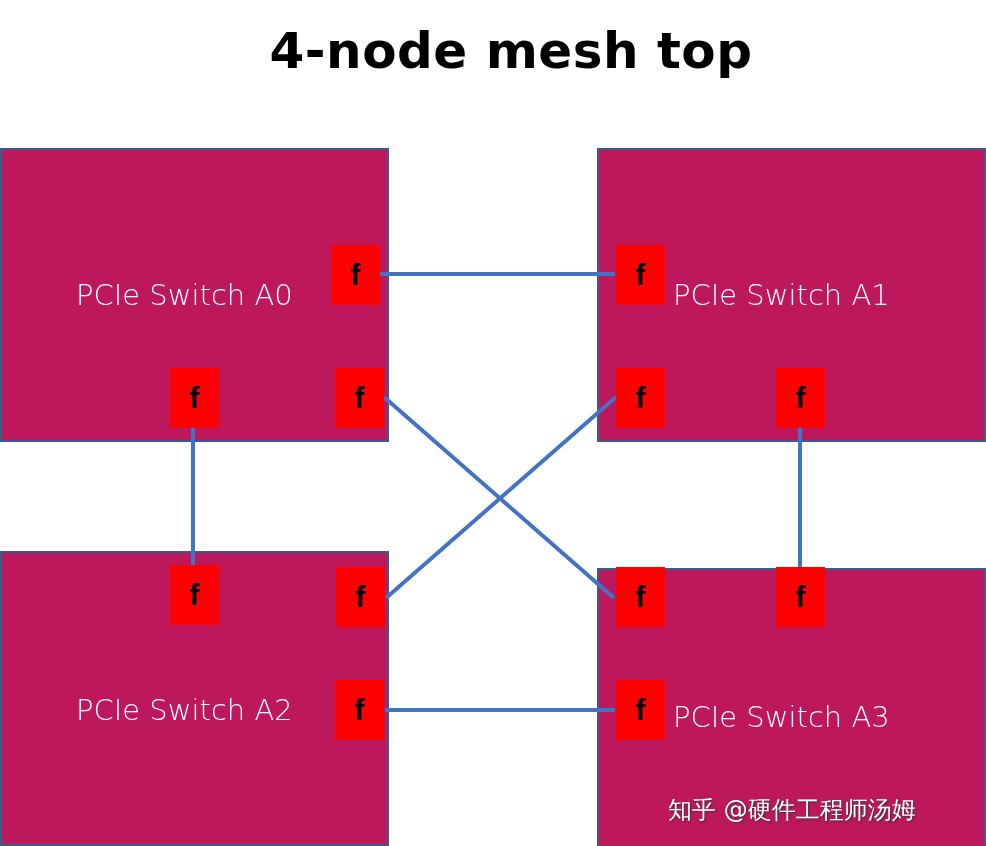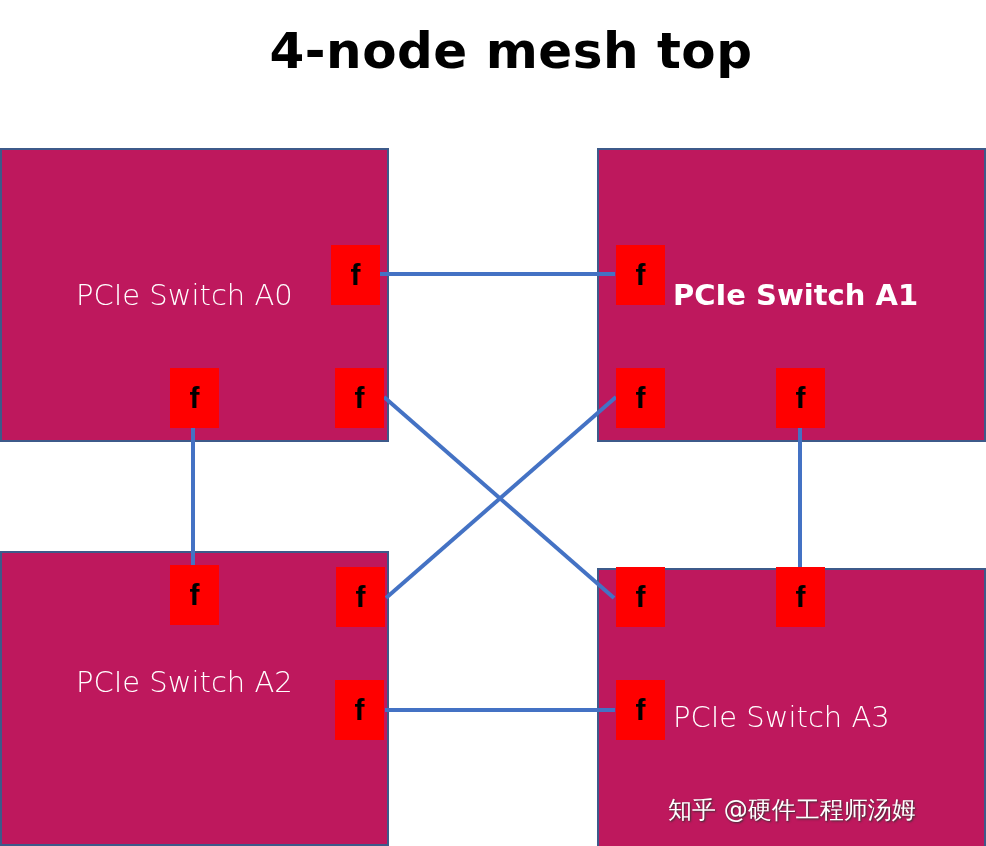--- a/index.html
+++ b/index.html
@@ -14,25 +14,25 @@
 </head>
 <body>
 
 <div class="title">4-node mesh top</div>
 
 <div class="node" style="left:0px; top:148px; width:389px; height:294px;">
   <span class="node-label" style="left:74px; top:128px;">PCIe Switch A0</span>
 </div>
 
 <div class="node" style="left:597px; top:148px; width:389px; height:294px;">
-  <span class="node-label" style="left:74px; top:128px;font-weight:bold;">PCIe Switch A1</span>
+  <span class="node-label" style="left:74px; top:128px;">PCIe Switch A1</span>
 </div>
 
 <div class="node" style="left:0px; top:551px; width:389px; height:295px;">
-  <span class="node-label" style="left:74px; top:112px;">PCIe Switch A2</span>
+  <span class="node-label" style="left:74px; top:140px;">PCIe Switch A2</span>
 </div>
 
 <div class="node" style="left:597px; top:568px; width:389px; height:295px;">
   <span class="node-label" style="left:74px; top:130px;">PCIe Switch A3</span>
 </div>
 
 <svg class="links" viewBox="0 0 986 846">
   <line x1="380" y1="274" x2="615" y2="274" stroke="#4472c4" stroke-width="4"></line>
   <line x1="385" y1="710" x2="615" y2="710" stroke="#4472c4" stroke-width="4"></line>
   <line x1="193" y1="428" x2="193" y2="568" stroke="#4472c4" stroke-width="4"></line>

